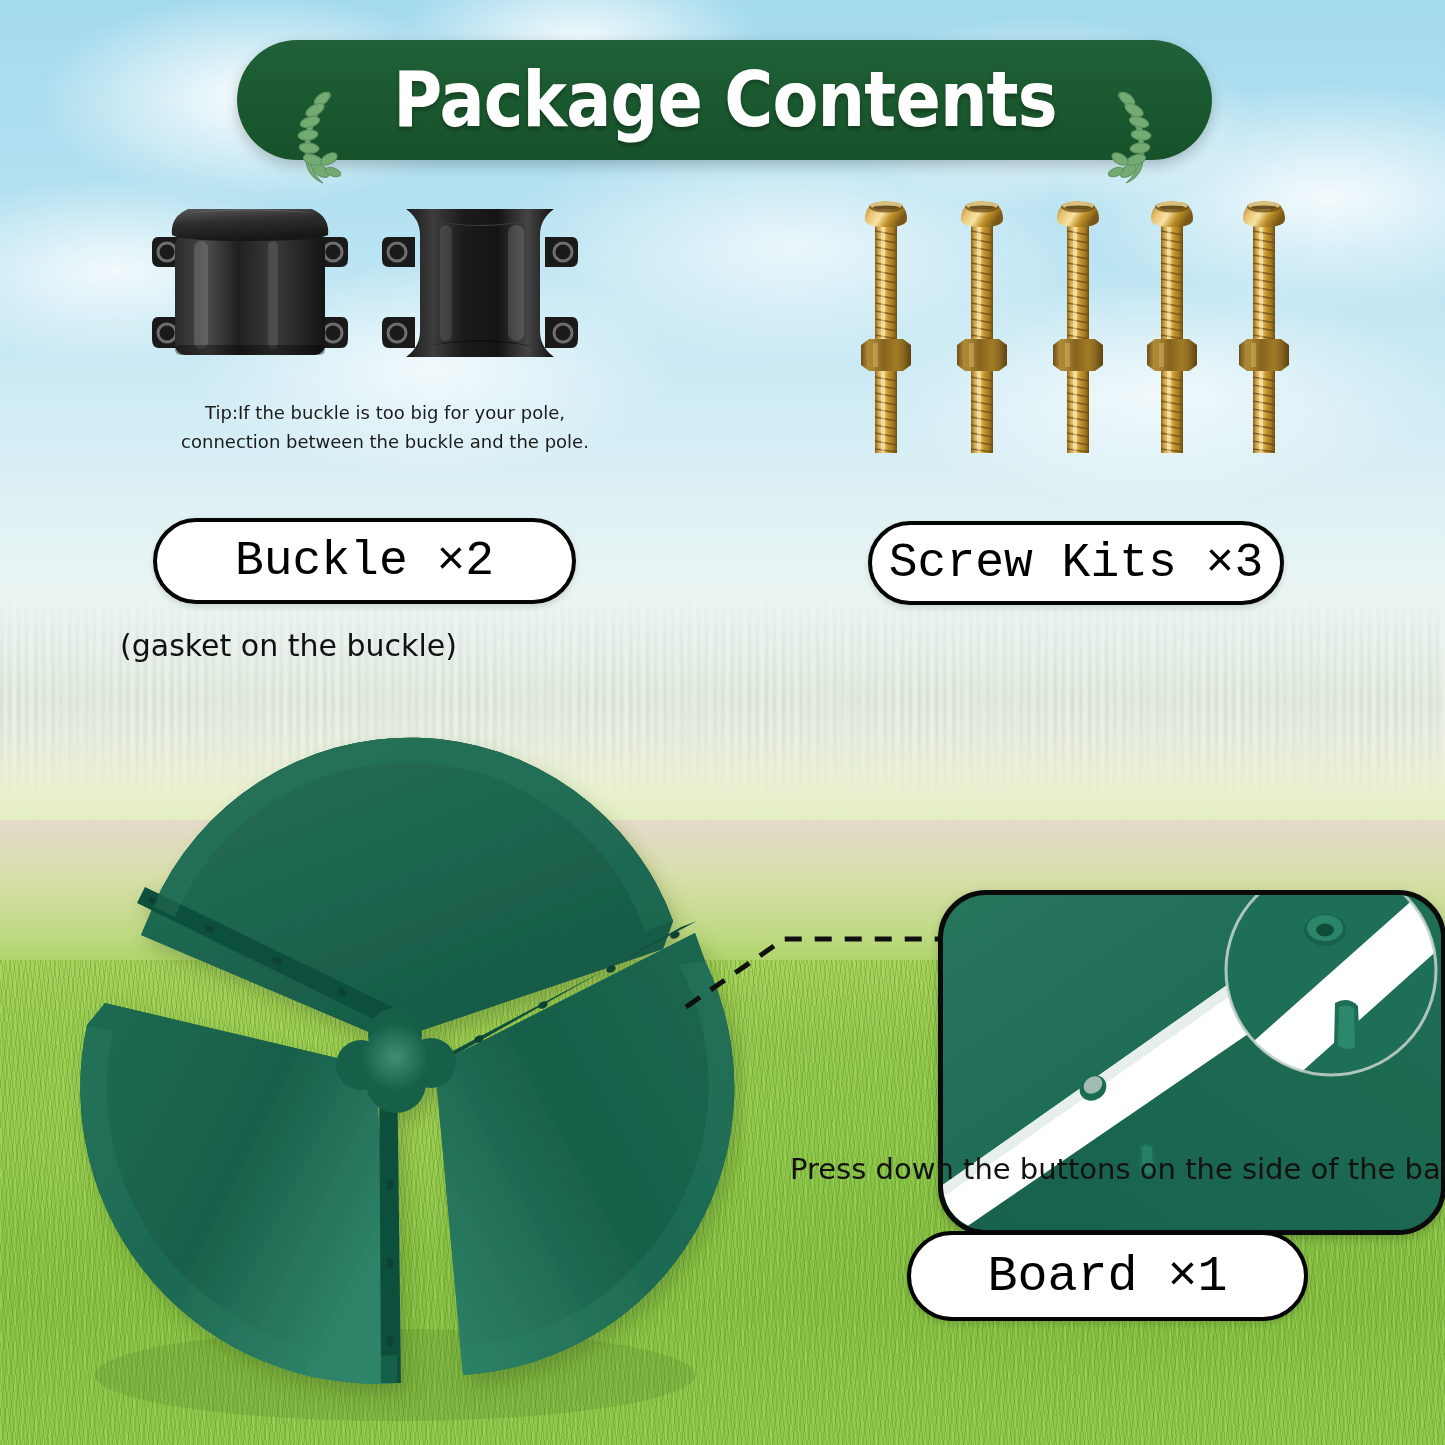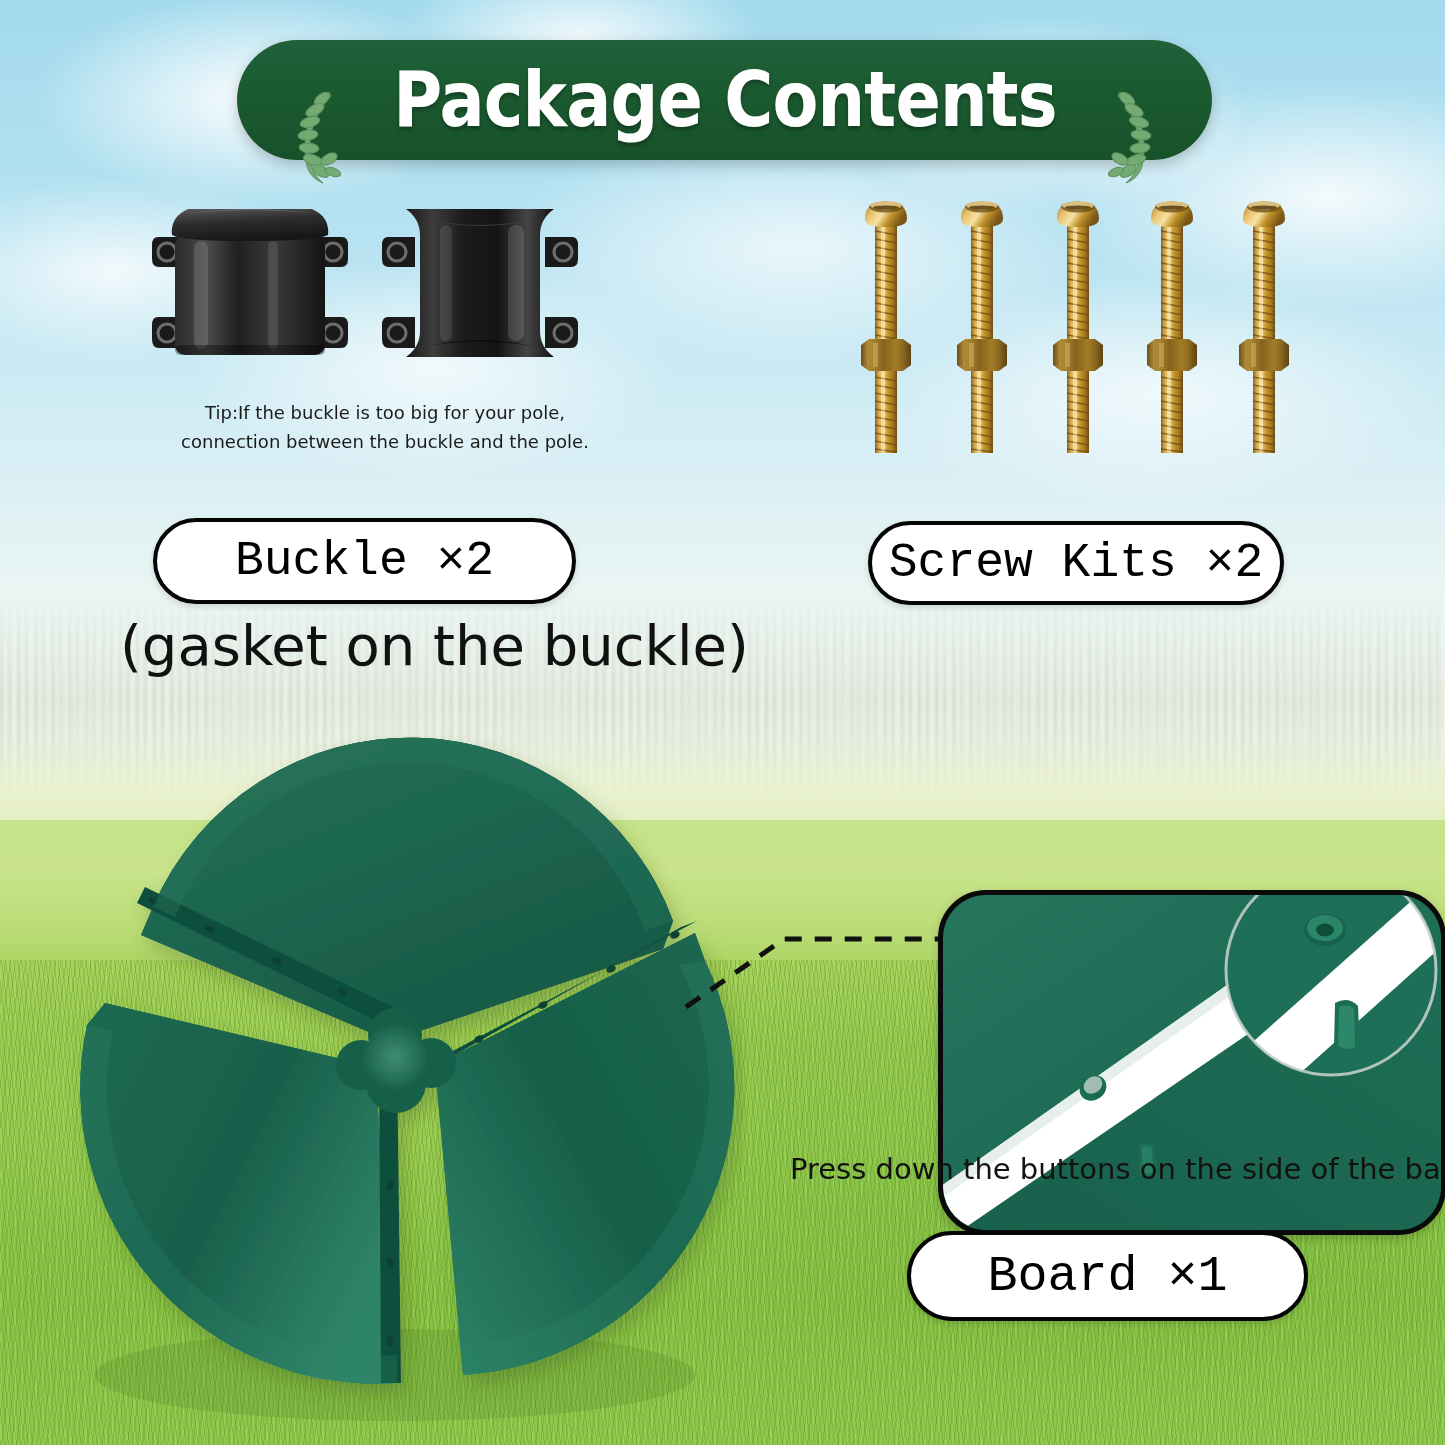--- a/index.html
+++ b/index.html
@@ -2,21 +2,21 @@
 <html><head>
 <meta charset="utf-8">
 <style>
   html,body{margin:0;padding:0;}
   body{
     width:1445px;height:1445px;overflow:hidden;
     font-family:"Liberation Sans","DejaVu Sans",sans-serif;
   }
   #stage{
     position:relative;width:1445px;height:1445px;overflow:hidden;
-    background:#84cc16;
+    background:#f0abfc;
   }
 
   
   .bg-sky{
     position:absolute;left:0;top:0;width:1445px;height:820px;
     background:
       radial-gradient(ellipse 320px 150px at 18% 12%, rgba(255,255,255,.95), rgba(255,255,255,0) 70%),
       radial-gradient(ellipse 260px 120px at 40% 5%,  rgba(255,255,255,.85), rgba(255,255,255,0) 70%),
       radial-gradient(ellipse 300px 140px at 72% 14%, rgba(255,255,255,.9), rgba(255,255,255,0) 70%),
       radial-gradient(ellipse 380px 160px at 92% 24%, rgba(255,255,255,.85), rgba(255,255,255,0) 72%),
@@ -128,21 +128,21 @@
     box-shadow:0 3px 6px rgba(0,0,0,.13);
   }
   .pill-buckle{left:153px;top:518px;width:415px;height:78px;font-size:48px;}
   .pill-screw{left:868px;top:521px;width:408px;height:76px;font-size:48px;}
   .pill-board{left:907px;top:1231px;width:393px;height:82px;font-size:50px;}
 
   .gasket-note{
     position:absolute;left:120px;top:620px;width:520px;
     text-align:left;color:#111111;
     font-family:"DejaVu Sans","Liberation Sans",sans-serif;
-    font-size:56px;line-height:52px;white-space:nowrap;
+    font-size:30px;line-height:52px;white-space:nowrap;
   }
 
   
   .board-assembly{position:absolute;left:45px;top:735px;width:700px;height:700px;}
 
   
   .callout{
     position:absolute;left:938px;top:890px;width:498px;height:335px;
     border:5px solid #0a0a0a;border-radius:48px;overflow:hidden;
     background:#1c6b55;
@@ -363,21 +363,21 @@
 
   <div class="tip-text">
     <div>Tip:If the buckle is too big for your pole,</div>
     <div>connection between the buckle and the pole.</div>
   </div>
 
   <div class="pill pill-buckle">
     <span>Buckle ×2</span>
   </div>
   <div class="pill pill-screw">
-    <span>Screw Kits ×2</span>
+    <span>Screw Kits ×3</span>
   </div>
   <div class="gasket-note">(gasket on the buckle)</div>
 
   <svg class="board-assembly" viewBox="0 0 700 700">
     <defs>
       <linearGradient id="panTop" x1="0.1" y1="0" x2="0.8" y2="1">
         <stop offset="0%" stop-color="#256b54"></stop>
         <stop offset="45%" stop-color="#1d6650"></stop>
         <stop offset="100%" stop-color="#155744"></stop>
       </linearGradient>

